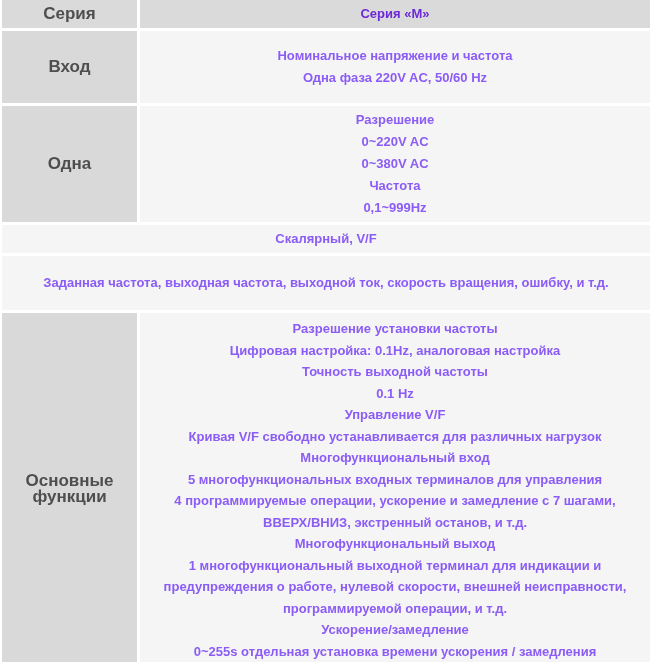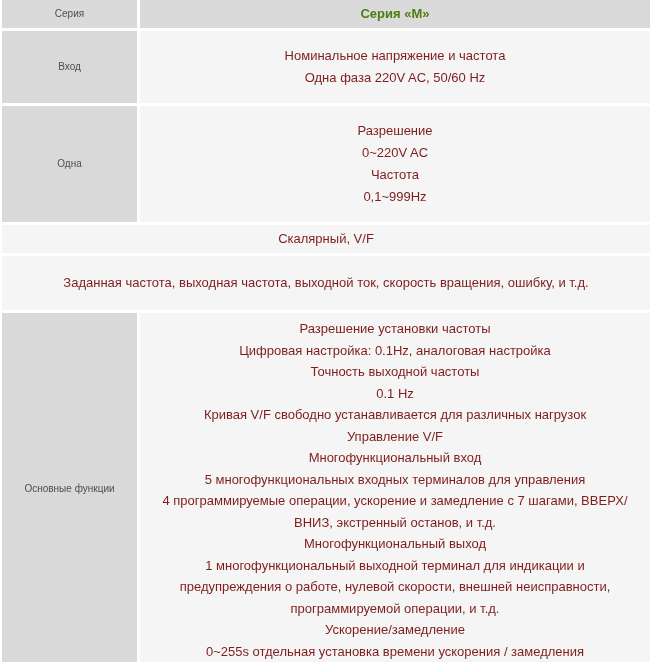--- a/index.html
+++ b/index.html
@@ -23,44 +23,44 @@
     flex: 0 0 auto;
   }
   .label-cell {
     width: 135px;
     flex: 0 0 135px;
     background: #d9d9d9;
     display: flex;
     align-items: center;
     justify-content: center;
     text-align: center;
-    font-size: 10px;
-    font-weight: 400;
+    font-size: 17px;
+    font-weight: 700;
     color: #4e4e4e;
     line-height: 16px;
     padding: 2px 6px;
   }
   .value-cell {
     flex: 1 1 auto;
     background: #f5f5f5;
     display: flex;
     flex-direction: column;
     justify-content: center;
     text-align: center;
     font-size: 13px;
-    font-weight: 400;
-    color: #7f1d1d;
+    font-weight: 700;
+    color: #8b5cf6;
     line-height: 22px;
     padding: 3px 14px;
   }
   .row-header .label-cell { background: #dadada; }
   .row-header .value-cell {
     background: #dadada;
     font-weight: 700;
-    color: #4d7c0f;
+    color: #6d28d9;
   }
   .h28  { height: 28px; }
   .h72  { height: 72px; }
   .h116 { height: 116px; }
   .h54  { height: 54px; }
   .grow { flex: 1 1 auto; }
   .grow .value-cell { justify-content: flex-start; padding-top: 5px; line-height: 21.5px; }
   .line { display: block; }
 </style>
 </head>
@@ -81,20 +81,21 @@
       <span class="line">Номинальное напряжение и частота</span>
       <span class="line">Одна фаза 220V AC, 50/60 Hz</span>
     </div>
   </div>
 
   <div class="row h116">
     <div class="label-cell">Одна</div>
     <div class="value-cell">
       <span class="line">Разрешение</span>
       <span class="line">0~220V AC</span>
+      <span class="line">0~380V AC</span>
       <span class="line">Частота</span>
       <span class="line">0,1~999Hz</span>
     </div>
   </div>
 
   <div class="row h28">
     <div class="value-cell">
       <span class="line">Скалярный, V/F</span>
     </div>
   </div>
@@ -105,22 +106,22 @@
     </div>
   </div>
 
   <div class="row grow">
     <div class="label-cell">Основные функции</div>
     <div class="value-cell">
       <span class="line">Разрешение установки частоты</span>
       <span class="line">Цифровая настройка: 0.1Hz, аналоговая настройка</span>
       <span class="line">Точность выходной частоты</span>
       <span class="line">0.1 Hz</span>
+      <span class="line">Управление V/F</span>
       <span class="line">Кривая V/F свободно устанавливается для различных нагрузок</span>
-      <span class="line">Управление V/F</span>
       <span class="line">Многофункциональный вход</span>
       <span class="line">5 многофункциональных входных терминалов для управления</span>
       <span class="line">4 программируемые операции, ускорение и замедление с 7 шагами, ВВЕРХ/ВНИЗ, экстренный останов, и т.д.</span>
       <span class="line">Многофункциональный выход</span>
       <span class="line">1 многофункциональный выходной терминал для индикации и предупреждения о работе, нулевой скорости, внешней неисправности, программируемой операции, и т.д.</span>
       <span class="line">Ускорение/замедление</span>
       <span class="line">0~255s отдельная установка времени ускорения / замедления</span>
     </div>
   </div>
 

